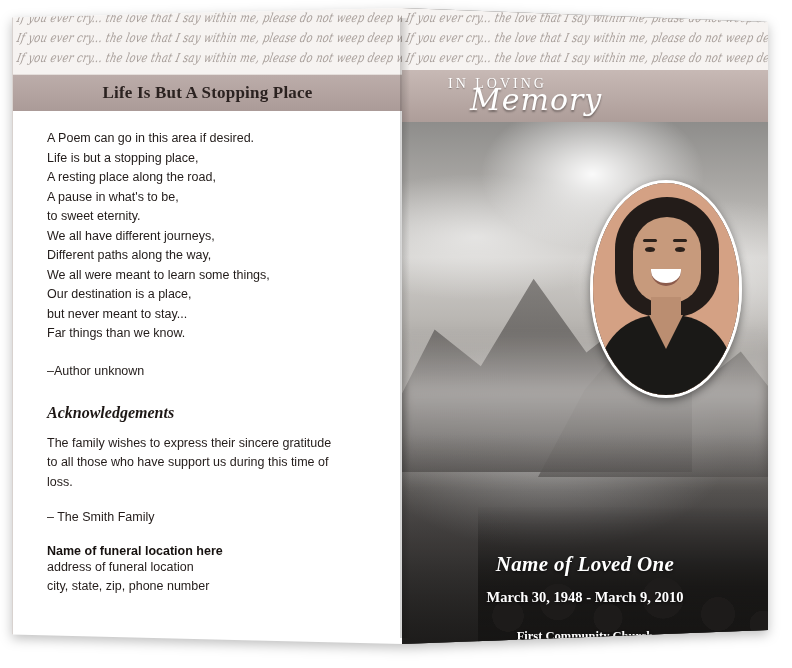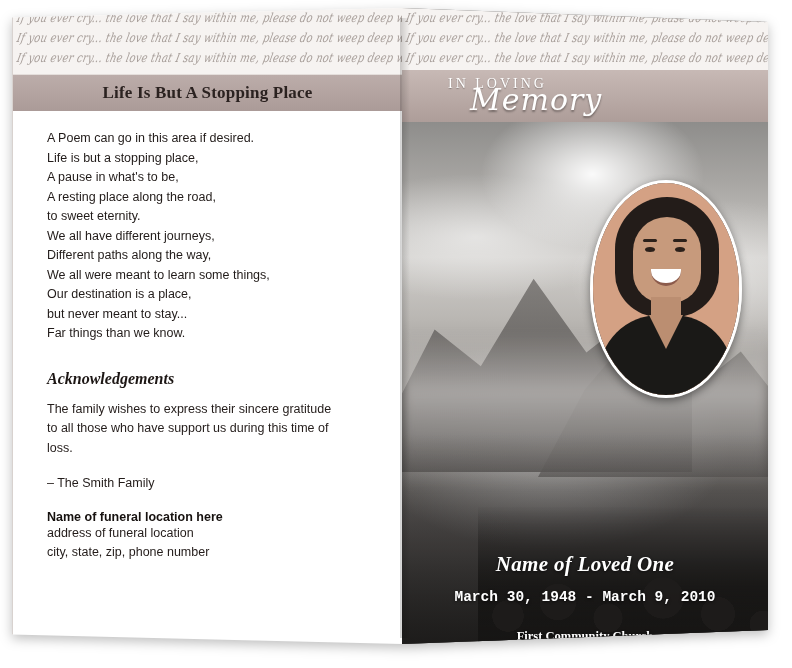--- a/index.html
+++ b/index.html
@@ -344,21 +344,21 @@
   }
   .loved-name {
     font-family: "Liberation Serif", serif;
     font-style: italic;
     font-weight: bold;
     font-size: 21px;
     letter-spacing: .3px;
   }
   .loved-dates {
     margin-top: 12px;
-    font-family: Liberation Mono, monospace;
+    font-family: Liberation Serif, serif;
     font-weight: bold;
     font-size: 14.5px;
   }
   .service-block {
     position: absolute;
     left: 0; right: 0;
     top: 505px;
     text-align: center;
     color: #ffffff;
     z-index: 6;
@@ -397,30 +397,31 @@
         <div class="script-line">If you ever cry... the love that I say within me, please do not weep deep within me... You don't ever cry. The love that's deep within me, shall never go from the stars. You'll feel it from the hearing, and it will heal the pain. If I should go tomorrow...</div>
       </div>
 
       <div class="left-title-bar">
         <h1>Life Is But A Stopping Place</h1>
       </div>
 
       <div class="left-body">
         <div class="poem-line">A Poem can go in this area if desired.</div>
         <div class="poem-line">Life is but a stopping place,</div>
+        <div class="poem-line">A resting place along the road,</div>
         <div class="poem-line">A pause in what's to be,</div>
-        <div class="poem-line">A resting place along the road,</div>
         <div class="poem-line">to sweet eternity.</div>
         <div class="poem-line">We all have different journeys,</div>
         <div class="poem-line">Different paths along the way,</div>
         <div class="poem-line">We all were meant to learn some things,</div>
         <div class="poem-line">Our destination is a place,</div>
         <div class="poem-line">but never meant to stay...</div>
         <div class="poem-line">Far things than we know.</div>
 
+        <div class="poem-author">–Author unknown</div>
 
         <div class="section-heading">Acknowledgements</div>
         <div class="ack-line">The family wishes to express their sincere gratitude</div>
         <div class="ack-line">to all those who have support us during this time of</div>
         <div class="ack-line">loss.</div>
 
         <div class="family-sign">– The Smith Family</div>
 
         <div class="location-block">
           <div class="location-name">Name of funeral location here</div>

